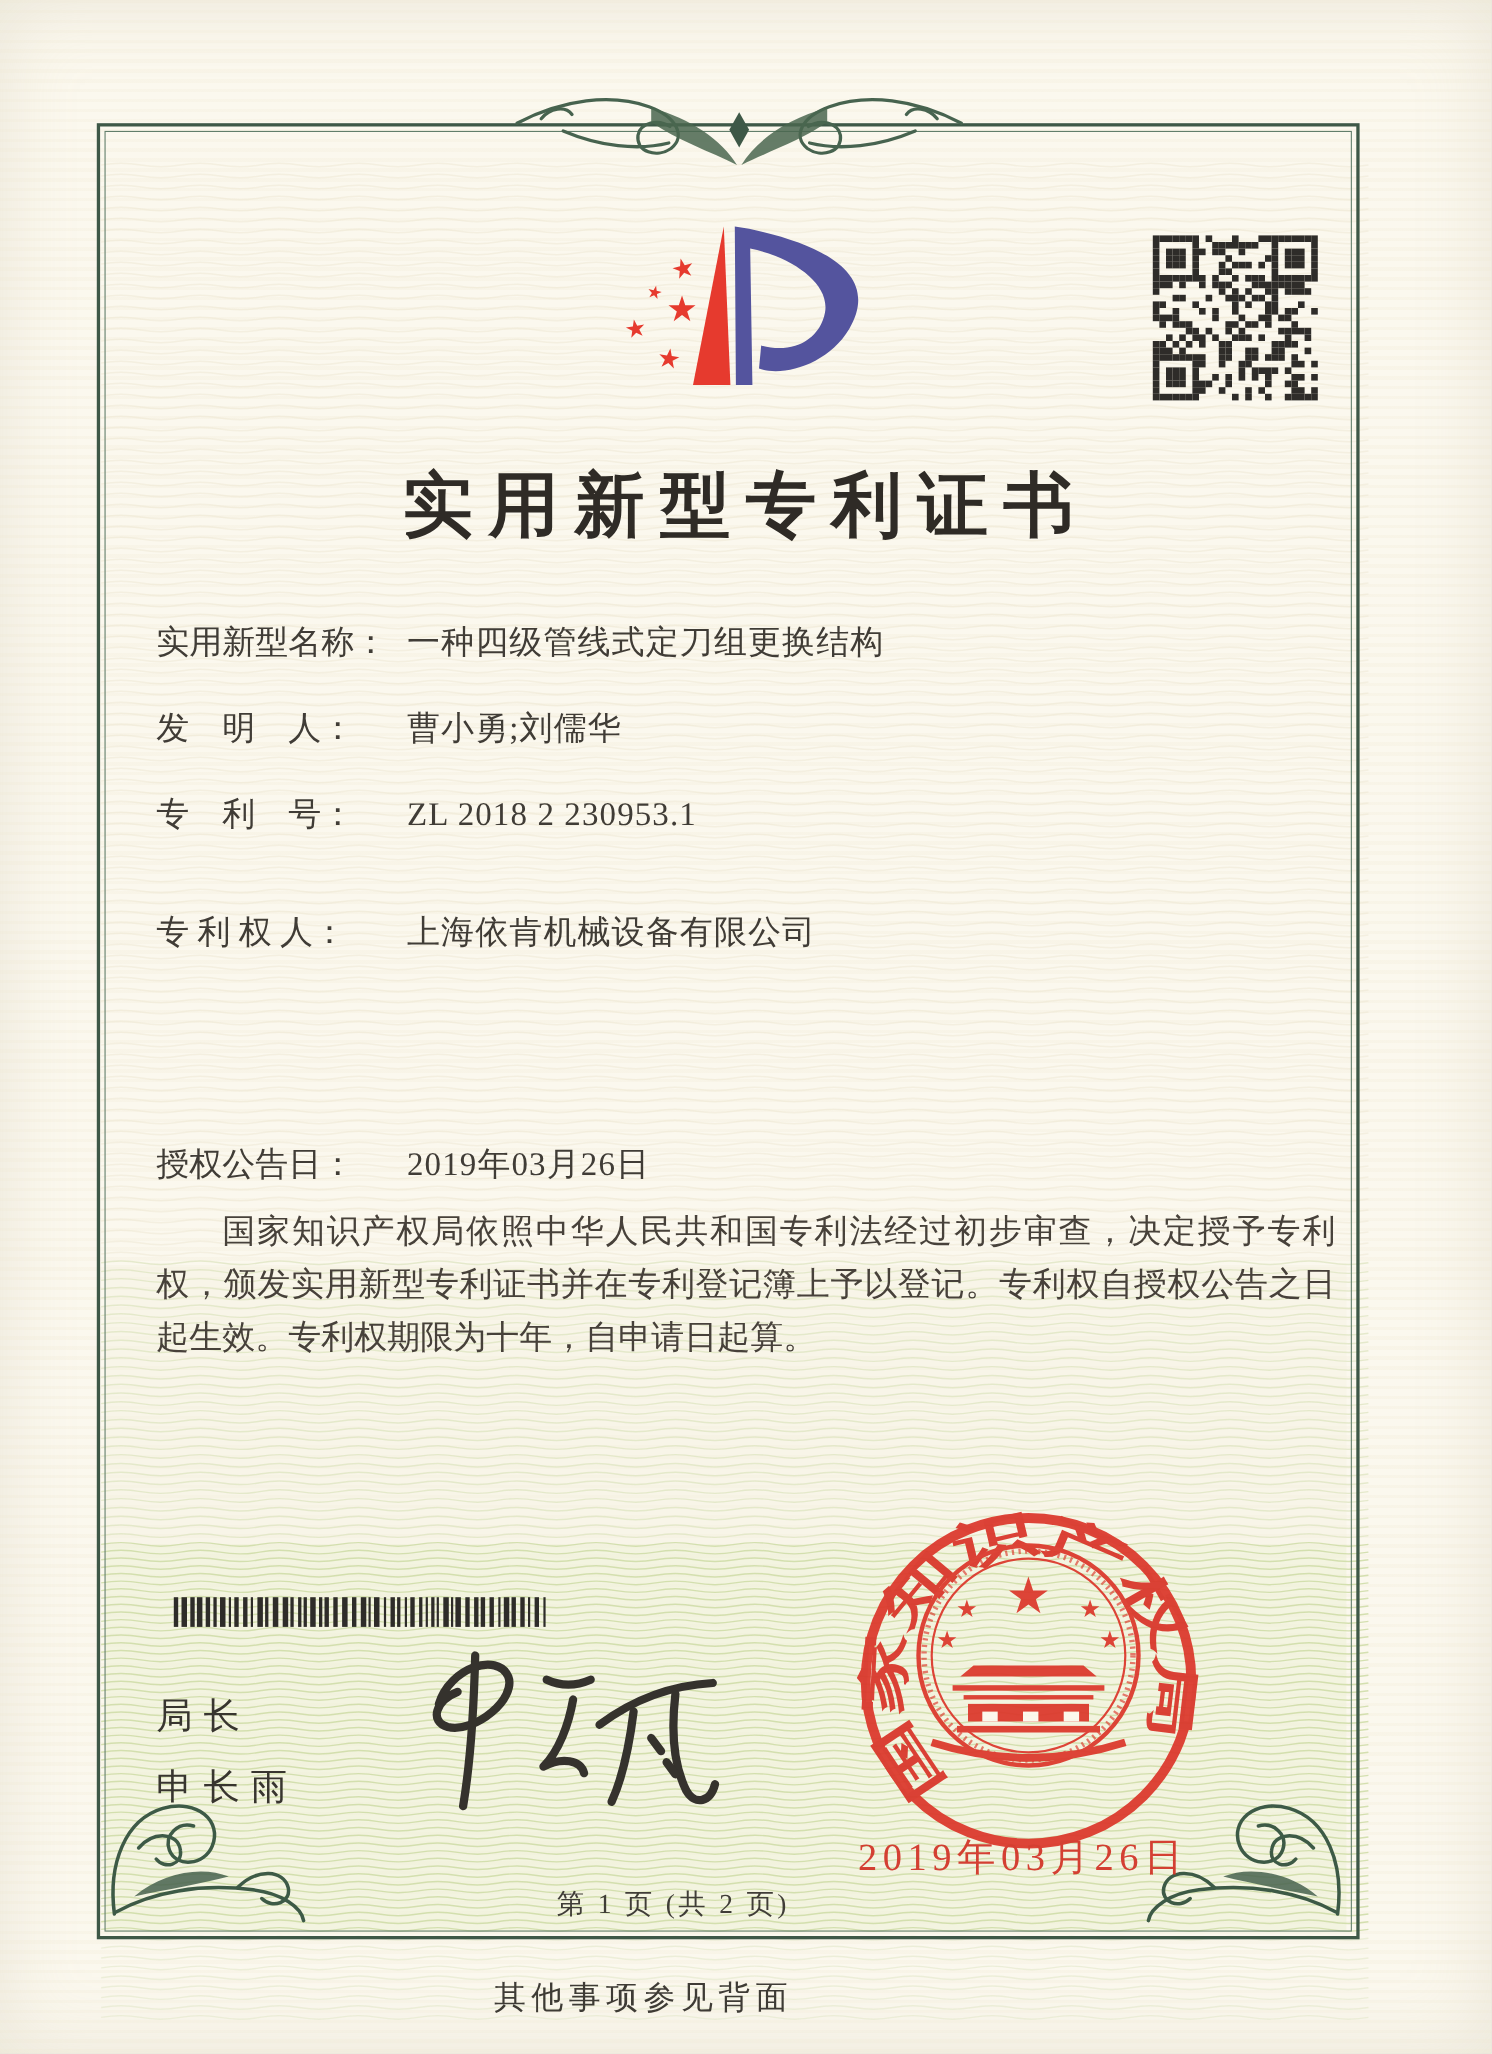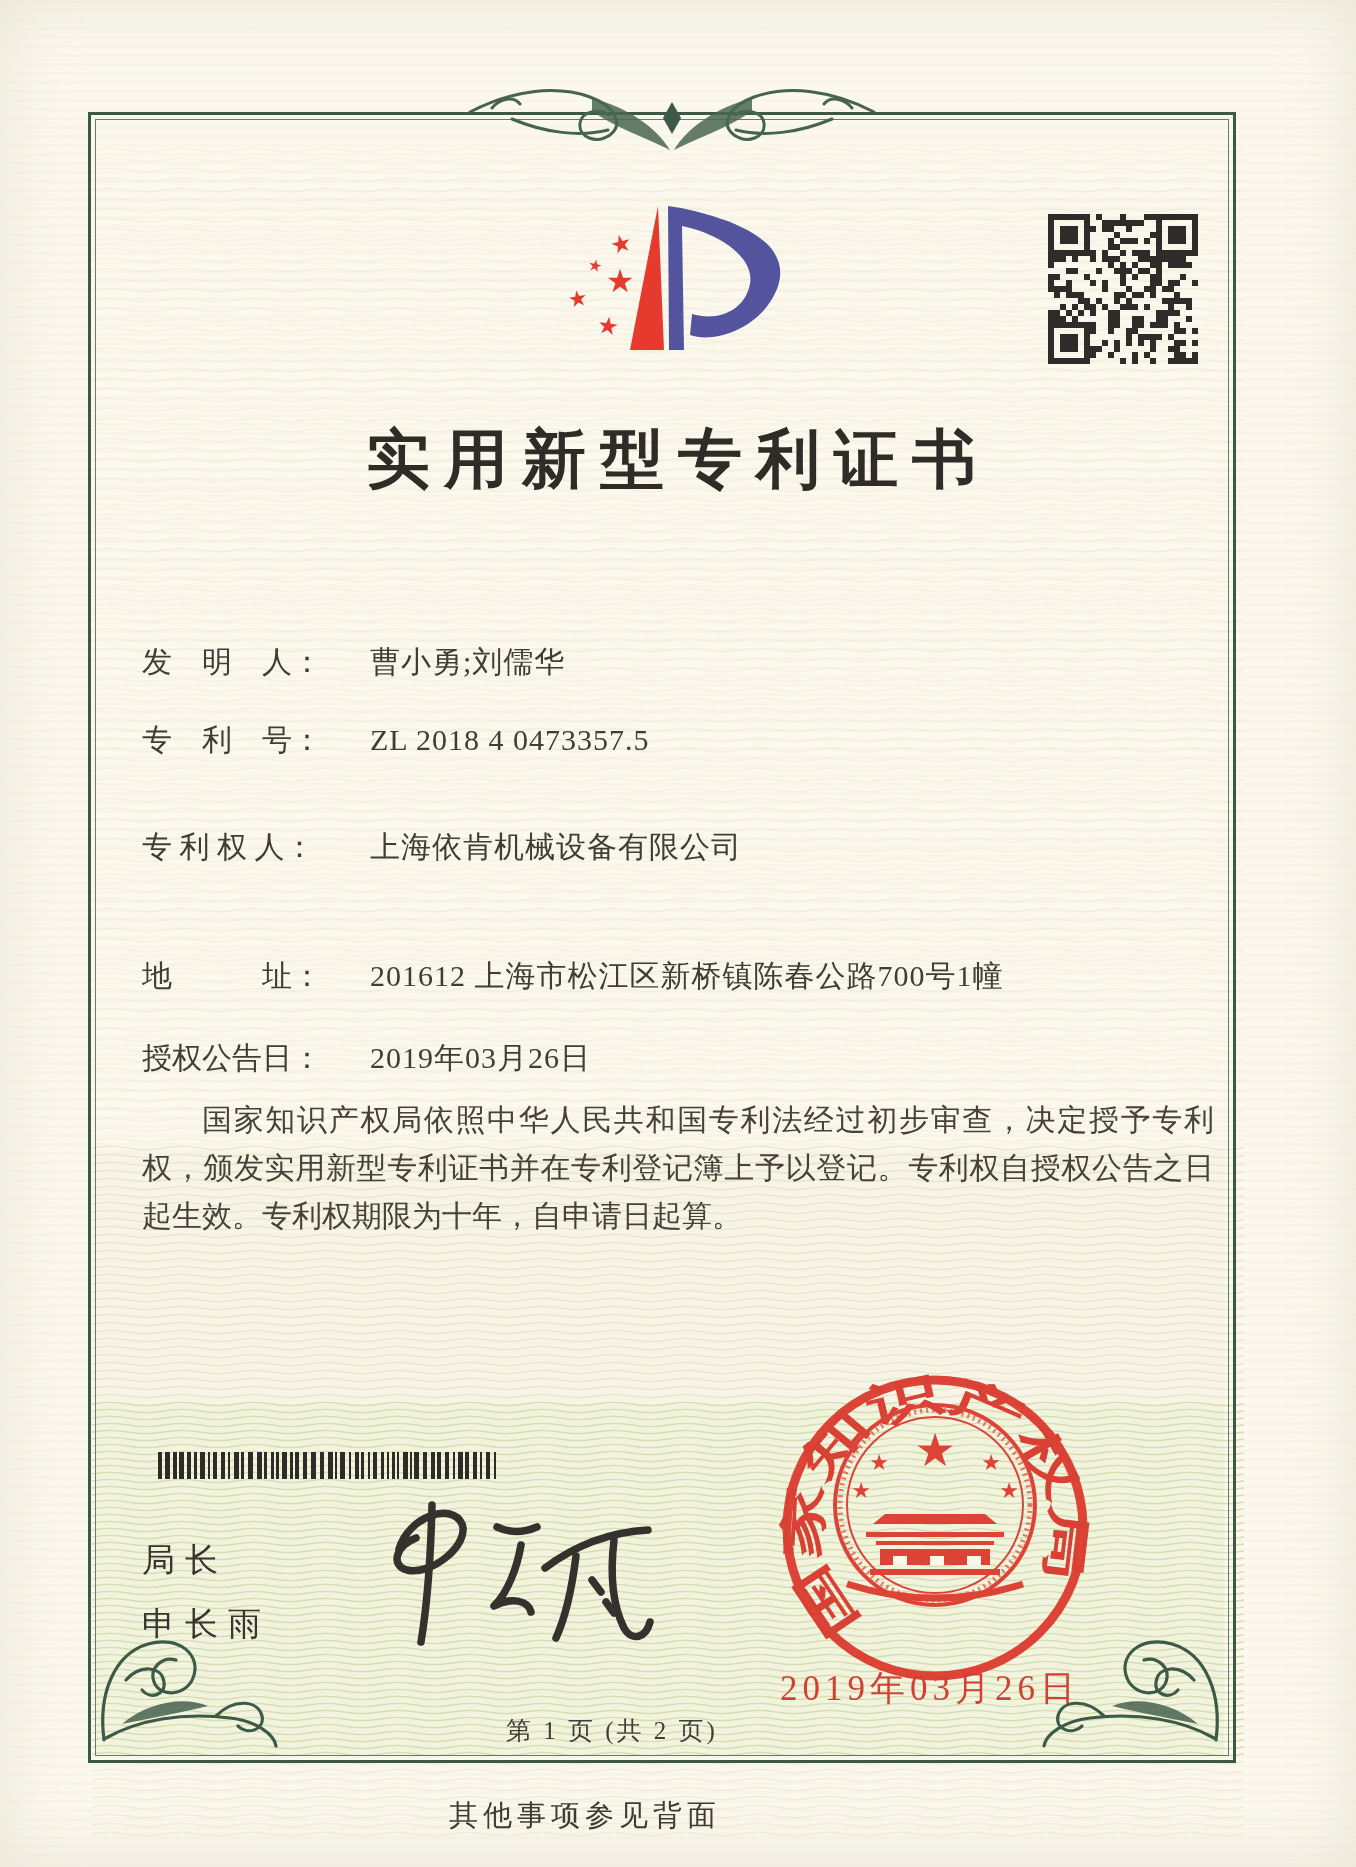--- a/index.html
+++ b/index.html
@@ -540,31 +540,31 @@
       <div class="m" style="left:102px;top:144px;width:6px;height:6px"></div>
       <div class="m" style="left:120px;top:144px;width:6px;height:6px"></div>
       <div class="m" style="left:126px;top:144px;width:6px;height:6px"></div>
       <div class="m" style="left:132px;top:144px;width:6px;height:6px"></div>
       <div class="m" style="left:138px;top:144px;width:6px;height:6px"></div>
       <div class="m" style="left:144px;top:144px;width:6px;height:6px"></div>
     </div>
 
   <h1 class="title">实用新型专利证书</h1>
 
+  <div class="row" style="top:564px">
+    <span class="lbl">实用新型名称：</span><span class="val">一种四级管线式定刀组更换结构</span>
+  </div>
   <div class="row" style="top:642px">
     <span class="lbl">发　明　人：</span><span class="val">曹小勇;刘儒华</span>
   </div>
   <div class="row" style="top:720px">
-    <span class="lbl">专　利　号：</span><span class="val">ZL 2018 4 0473357.5</span>
+    <span class="lbl">专　利　号：</span><span class="val">ZL 2018 2 230953.1</span>
   </div>
   <div class="row" style="top:827px">
     <span class="lbl">专 利 权 人：</span><span class="val">上海依肯机械设备有限公司</span>
-  </div>
-  <div class="row" style="top:956px">
-    <span class="lbl">地　　　址：</span><span class="val">201612 上海市松江区新桥镇陈春公路700号1幢</span>
   </div>
   <div class="row" style="top:1038px;width:1080px">
     <span class="lbl">授权公告日：</span><span class="val">2019年03月26日</span>
   </div>
 
   <div class="body-text">
     <p>国家知识产权局依照中华人民共和国专利法经过初步审查，决定授予专利权，颁发实用新型专利证书并在专利登记簿上予以登记。专利权自授权公告之日起生效。专利权期限为十年，自申请日起算。</p>
   </div>
 
   <div class="barcode" id="barcode">

